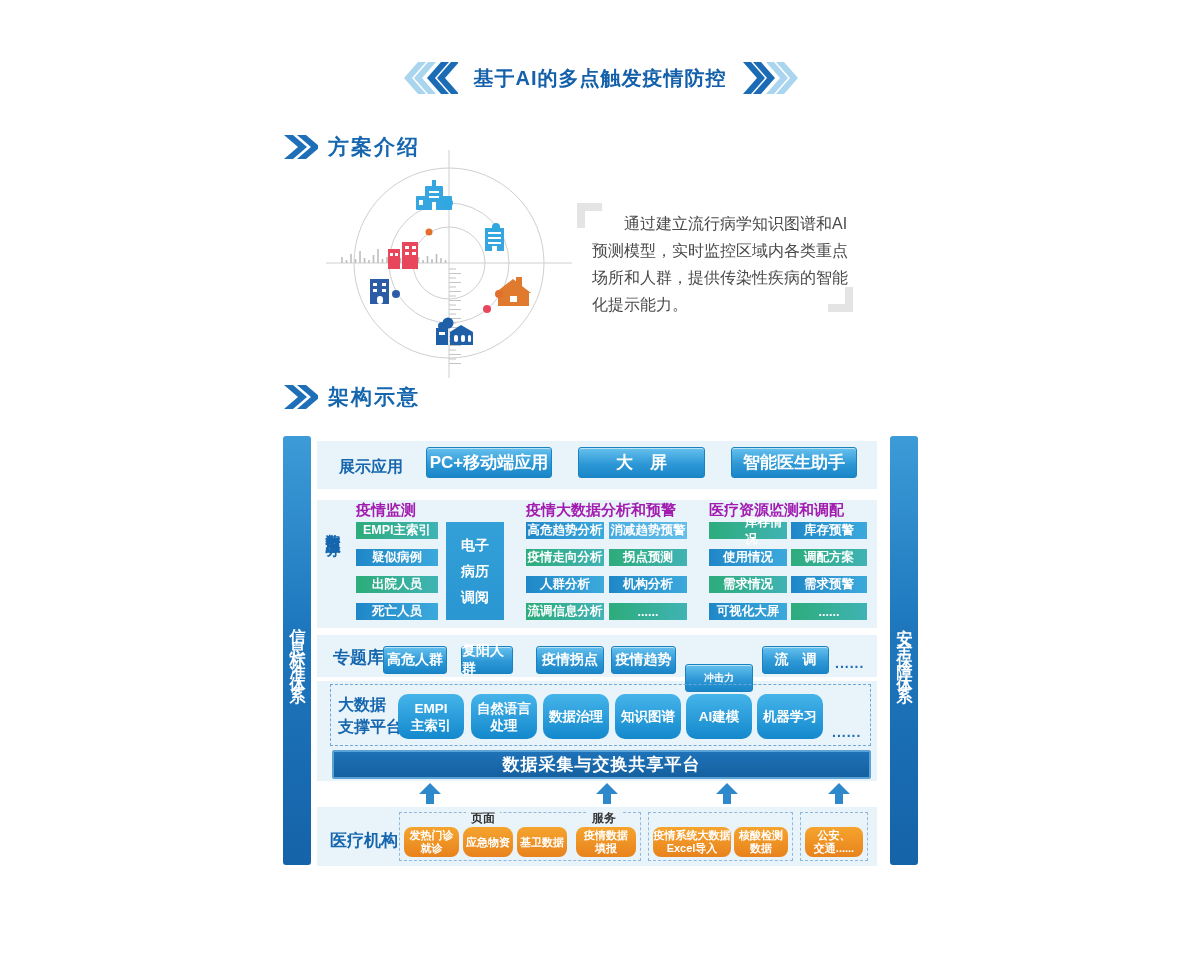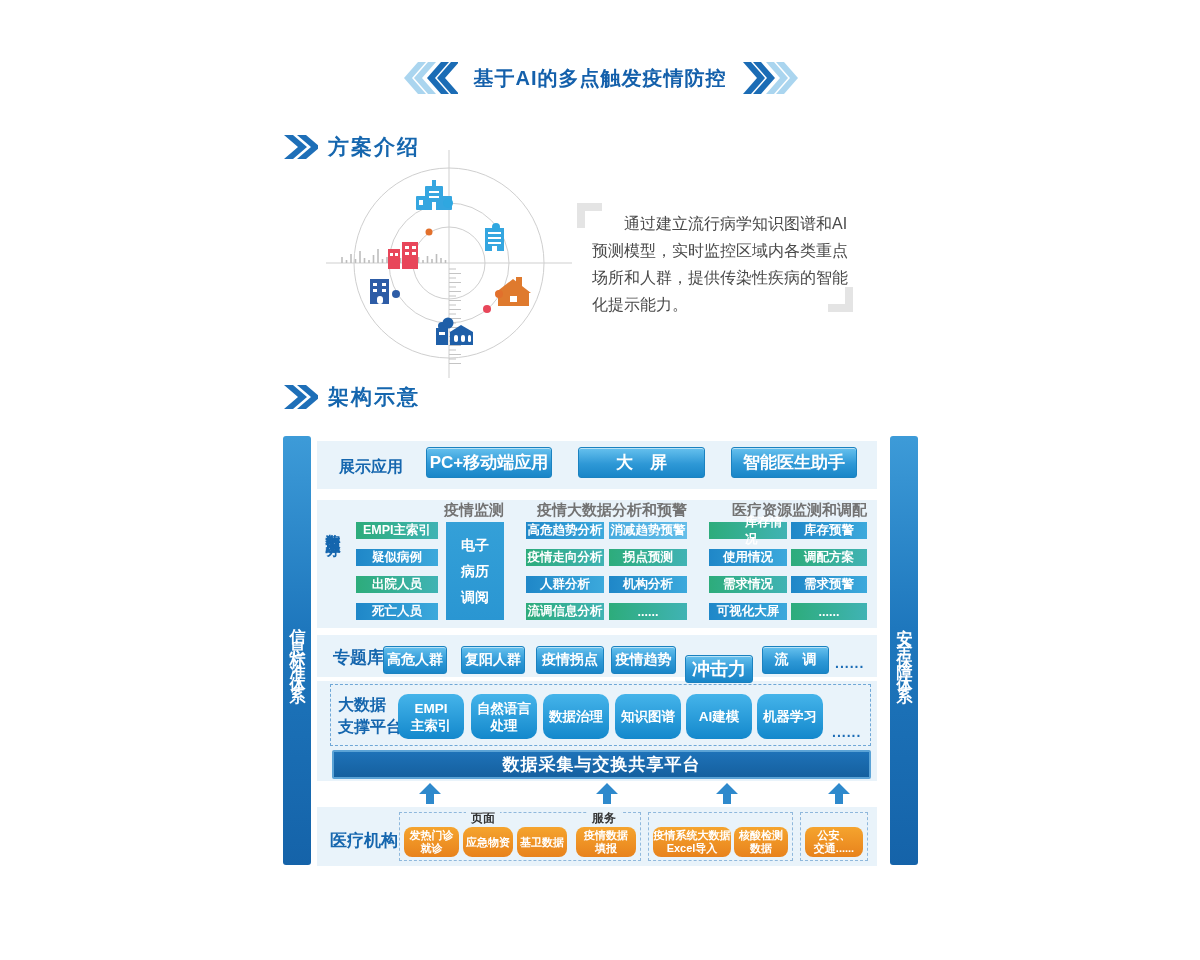--- a/index.html
+++ b/index.html
@@ -45,21 +45,21 @@
   
   .cell { position:absolute; height:17px; display:flex; align-items:center;
           justify-content:center; color:#fff; font-weight:bold; font-size:12.5px; }
   .g  { background:linear-gradient(90deg,#2dac7b,#40b3b4); }
   .b  { background:linear-gradient(90deg,#1f87c8,#3ca9dc); }
   .lb { background:linear-gradient(90deg,#47abdf,#66bee9); }
   .tall { position:absolute; background:linear-gradient(180deg,#34a0d8,#2a96d2);
           color:#fff; font-weight:bold; font-size:14px; line-height:26px;
           display:flex; align-items:center; justify-content:center; text-align:center; }
   .col-head { position:absolute; top:68px; font-size:15px; font-weight:bold;
-              color:#737373; text-align:right; }
+              color:#a21caf; text-align:left; }
   .vlabel { writing-mode:vertical-rl; font-size:15px; font-weight:bold; color:#1566ae;
             letter-spacing:1.5px; display:flex; align-items:center; }
 
   
   .dash-box { position:absolute; border:1px dashed #6fa7d6; }
   .bd-btn { position:absolute; height:45px; border-radius:10px; color:#fff;
             font-weight:bold; font-size:13.5px; line-height:17px; text-align:center;
             display:flex; align-items:center; justify-content:center;
             background:linear-gradient(180deg,#45b4ea,#1388cc); }
   .more { position:absolute; color:#1b6cb5; font-weight:bold; font-size:14px; letter-spacing:1px; }
@@ -260,24 +260,24 @@
   <div class="cell b" style="left:508px;top:89px;width:76px;">库存预警</div>
   <div class="cell b" style="left:426px;top:116px;width:78px;">使用情况</div>
   <div class="cell g" style="left:508px;top:116px;width:76px;">调配方案</div>
   <div class="cell g" style="left:426px;top:143px;width:78px;">需求情况</div>
   <div class="cell b" style="left:508px;top:143px;width:76px;">需求预警</div>
   <div class="cell b" style="left:426px;top:170px;width:78px;">可视化大屏</div>
   <div class="cell g" style="left:508px;top:170px;width:76px;">......</div>
 
   <div class="row-label" style="left:50px;top:213px;font-size:17px;">专题库</div>
   <div class="gloss" style="left:100px;top:213px;width:64px;height:28px;font-size:14px;">高危人群</div>
-  <div class="gloss" style="left:178px;top:213px;width:64px;height:28px;font-size:14px;">复阳人群</div>
+  <div class="gloss" style="left:178px;top:213px;width:52px;height:28px;font-size:14px;">复阳人群</div>
   <div class="gloss" style="left:253px;top:213px;width:68px;height:28px;font-size:14px;">疫情拐点</div>
   <div class="gloss" style="left:328px;top:213px;width:65px;height:28px;font-size:14px;">疫情趋势</div>
-  <div class="gloss" style="left:402px;top:222px;width:68px;height:28px;font-size:18px;">冲击力</div>
+  <div class="gloss" style="left:402px;top:231px;width:68px;height:28px;font-size:10px;">冲击力</div>
   <div class="gloss" style="left:479px;top:213px;width:67px;height:28px;font-size:14px;">流　调</div>
   <div class="more" style="left:552px;top:222px;">......</div>
 
   <div class="dash-box" style="left:47px;top:251px;width:541px;height:62px;"></div>
   <div class="row-label pre" style="left:55px;top:261px;font-size:16px;line-height:22px;">大数据
 支撑平台</div>
   <div class="bd-btn pre" style="left:115px;top:261px;width:66px;">EMPI
 主索引</div>
   <div class="bd-btn pre" style="left:188px;top:261px;width:66px;">自然语言
 处理</div>

